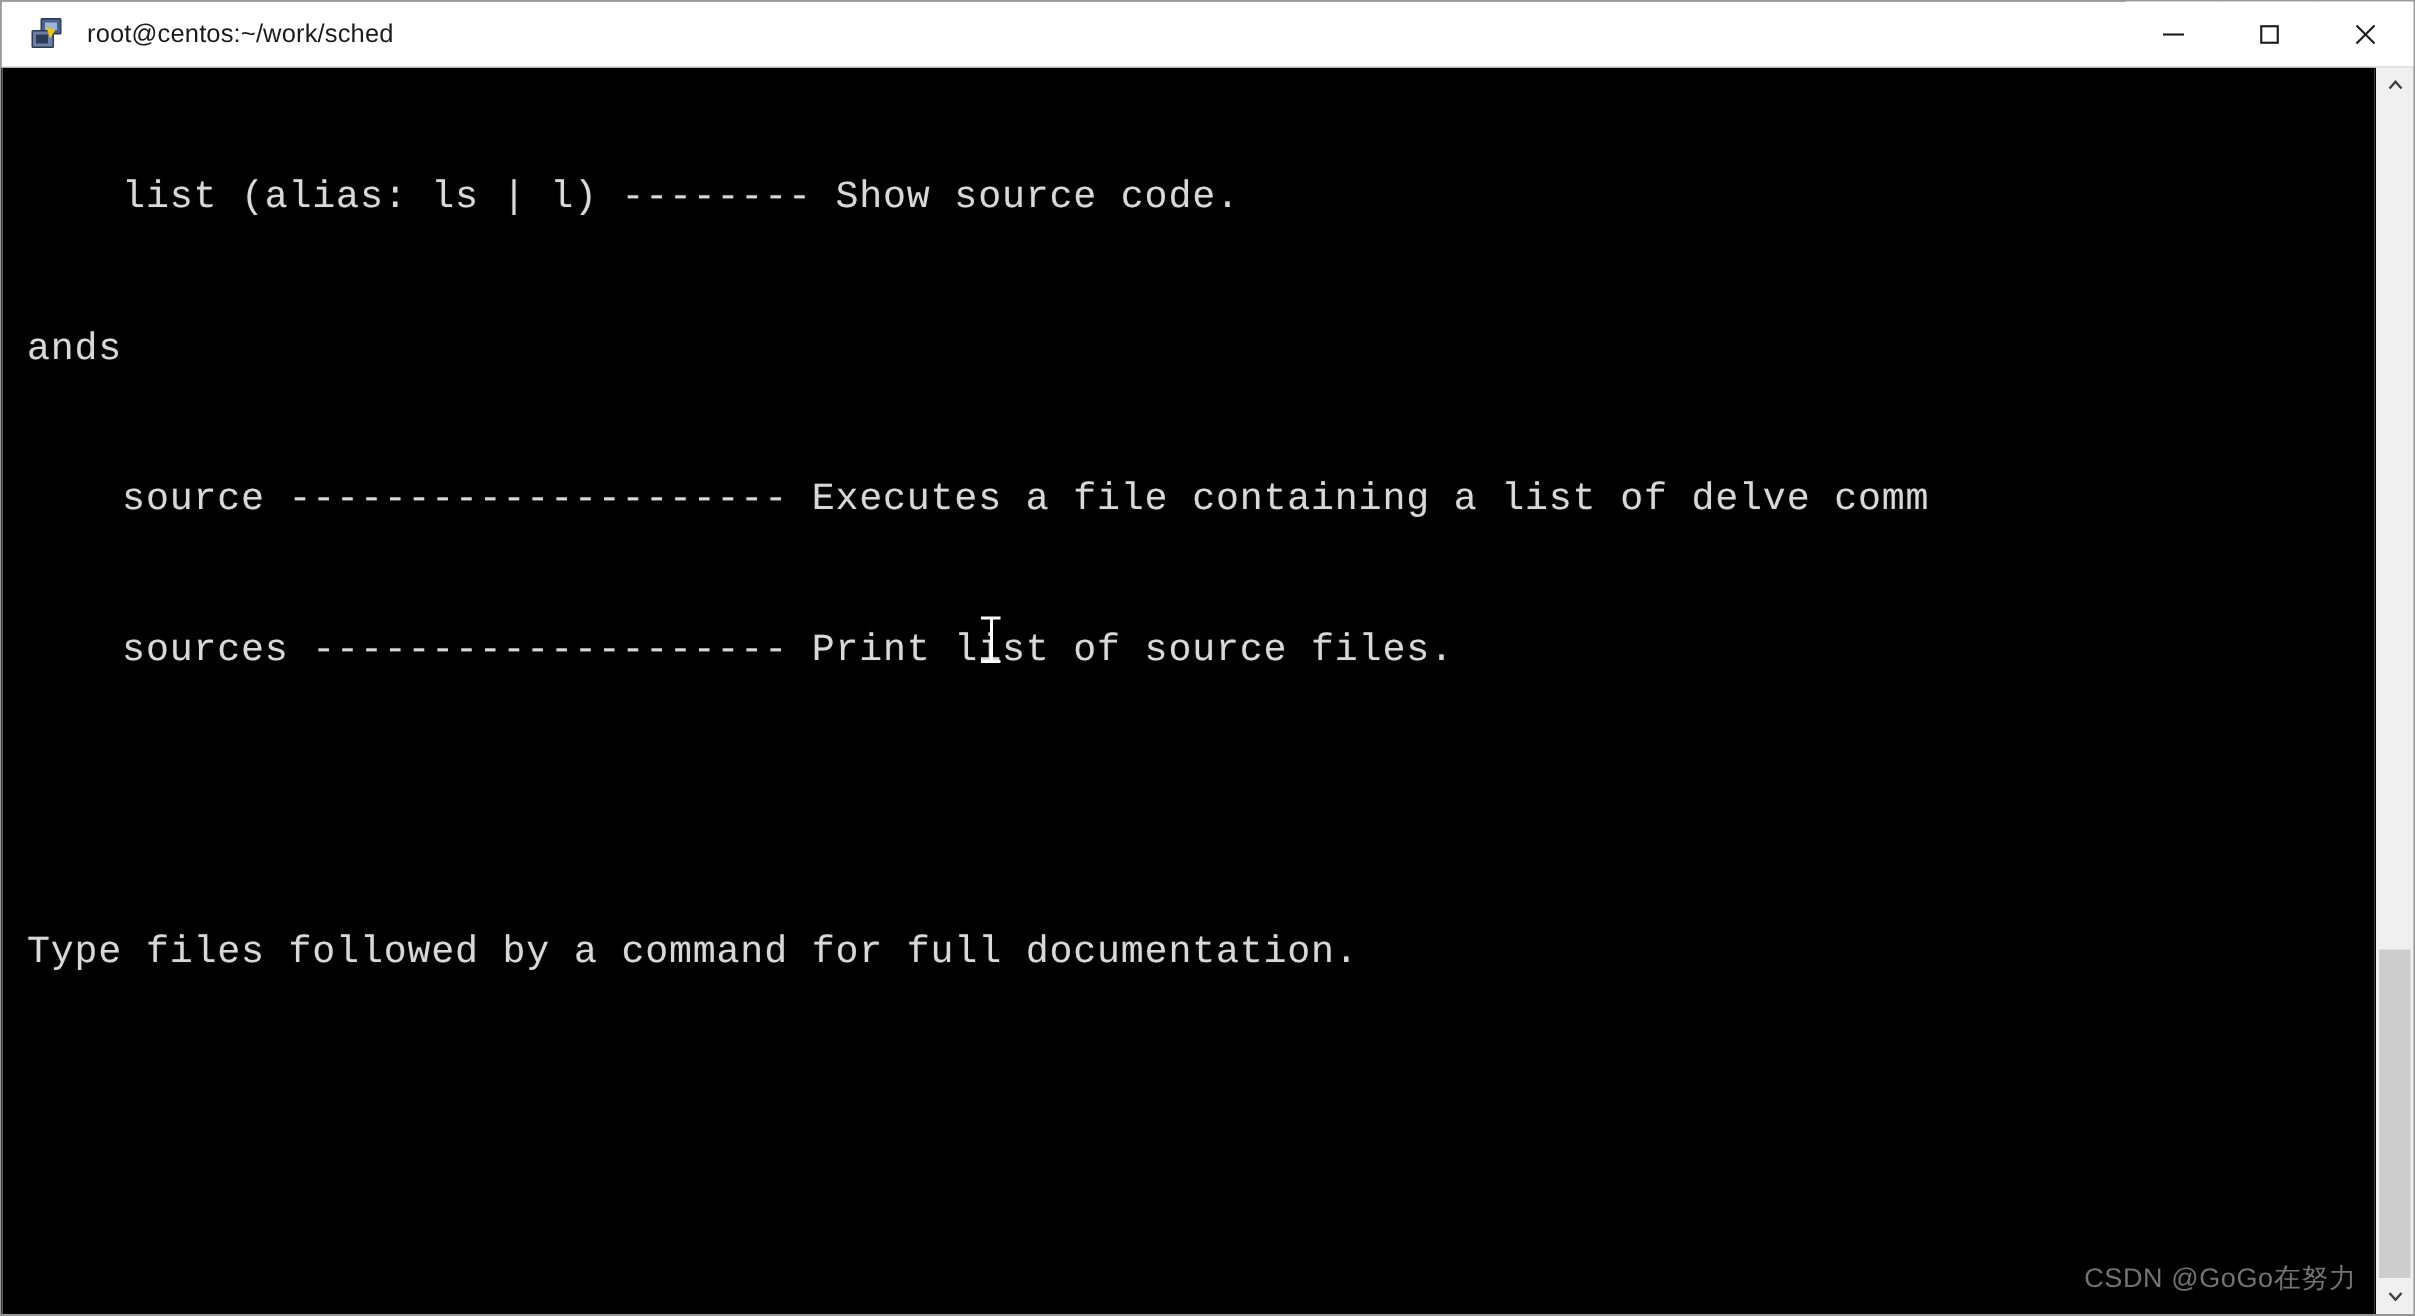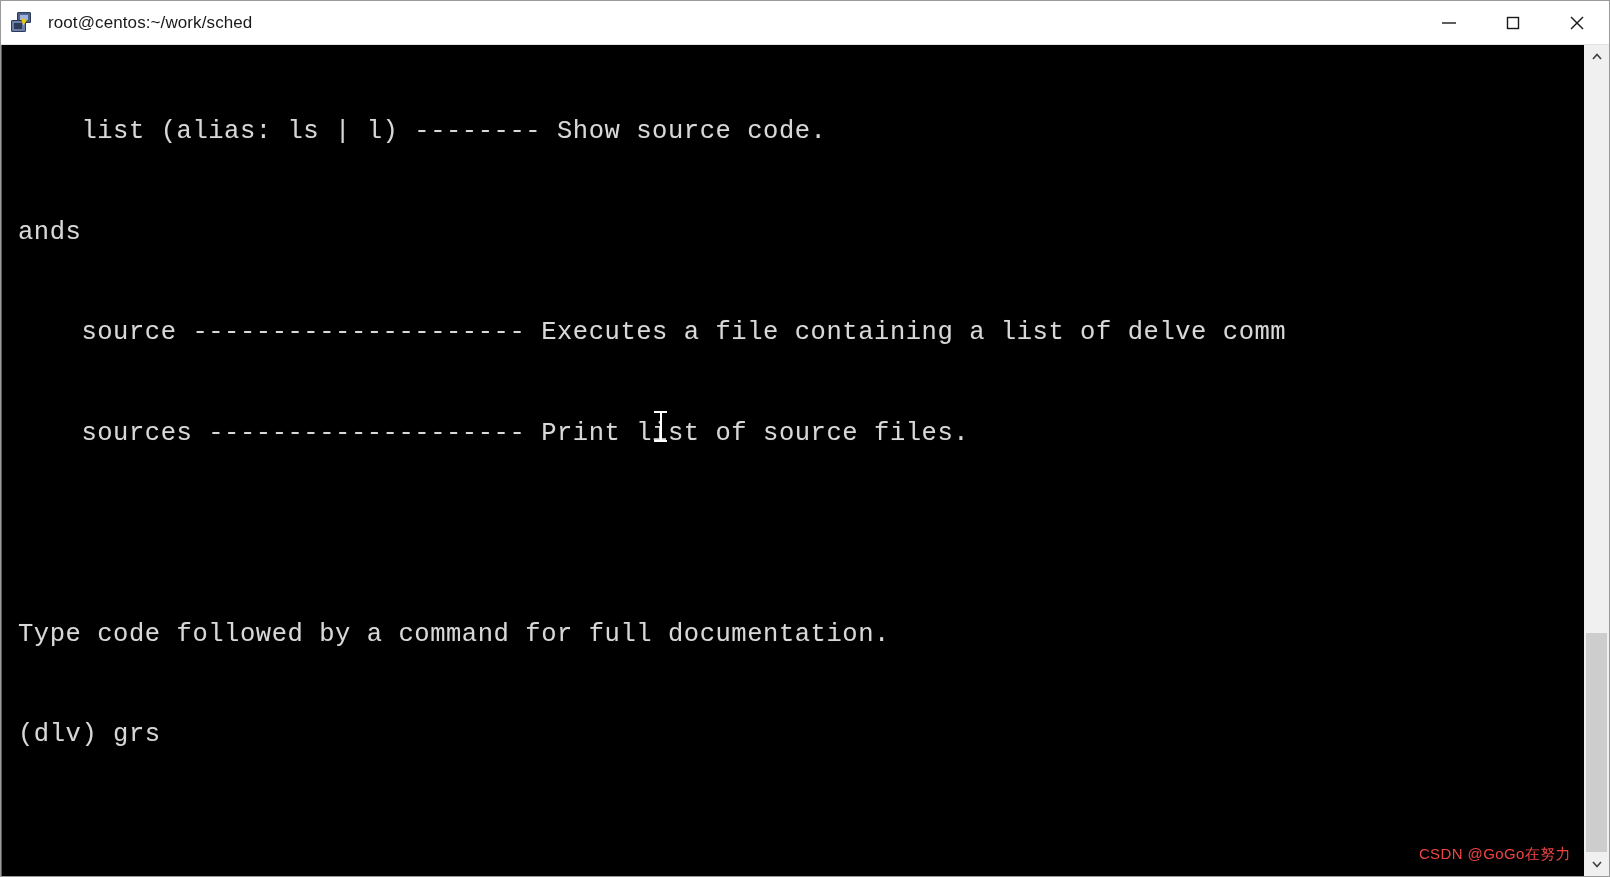--- a/index.html
+++ b/index.html
@@ -30,21 +30,21 @@
     display: flex;
     align-items: center;
     border-bottom: 1px solid #e3e3e3;
     position: relative;
     z-index: 5;
   }
 
   #title-left {
     display: flex;
     align-items: center;
-    padding-left: 10px;
+    padding-left: 20px;
     flex: 1;
     min-width: 0;
   }
 
   #app-icon {
     width: 24px;
     height: 22px;
     position: relative;
     flex: none;
     margin-right: 13px;
@@ -169,22 +169,22 @@
   }
   #ibeam .cap-t { top: 2px; }
   #ibeam .cap-b { bottom: 1px; }
 
   
   #watermark {
     position: absolute;
     right: 12px;
     bottom: 12px;
     font-family: "Liberation Sans", sans-serif;
-    font-size: 15px;
-    color: #ef4444;
+    font-size: 18px;
+    color: #737373;
     letter-spacing: 0.4px;
     z-index: 2;
     white-space: nowrap;
   }
 
   
   #scrollbar {
     width: 26px;
     min-width: 26px;
     background: #f0f0f0;
@@ -253,22 +253,21 @@
 
   <div id="body-row">
 
     <div id="terminal">
       <div id="term-lines">
         <div class="tline">    list (alias: ls | l) -------- Show source code.</div>
         <div class="tline">ands</div>
         <div class="tline">    source --------------------- Executes a file containing a list of delve comm</div>
         <div class="tline">    sources -------------------- Print list of source files.</div>
         <div class="tline blank"></div>
-        <div class="tline">Type code followed by a command for full documentation.</div>
-        <div class="tline">(dlv) grs</div>
+        <div class="tline">Type files followed by a command for full documentation.</div>
         
         
         
         
         
         
         
         
         
         

